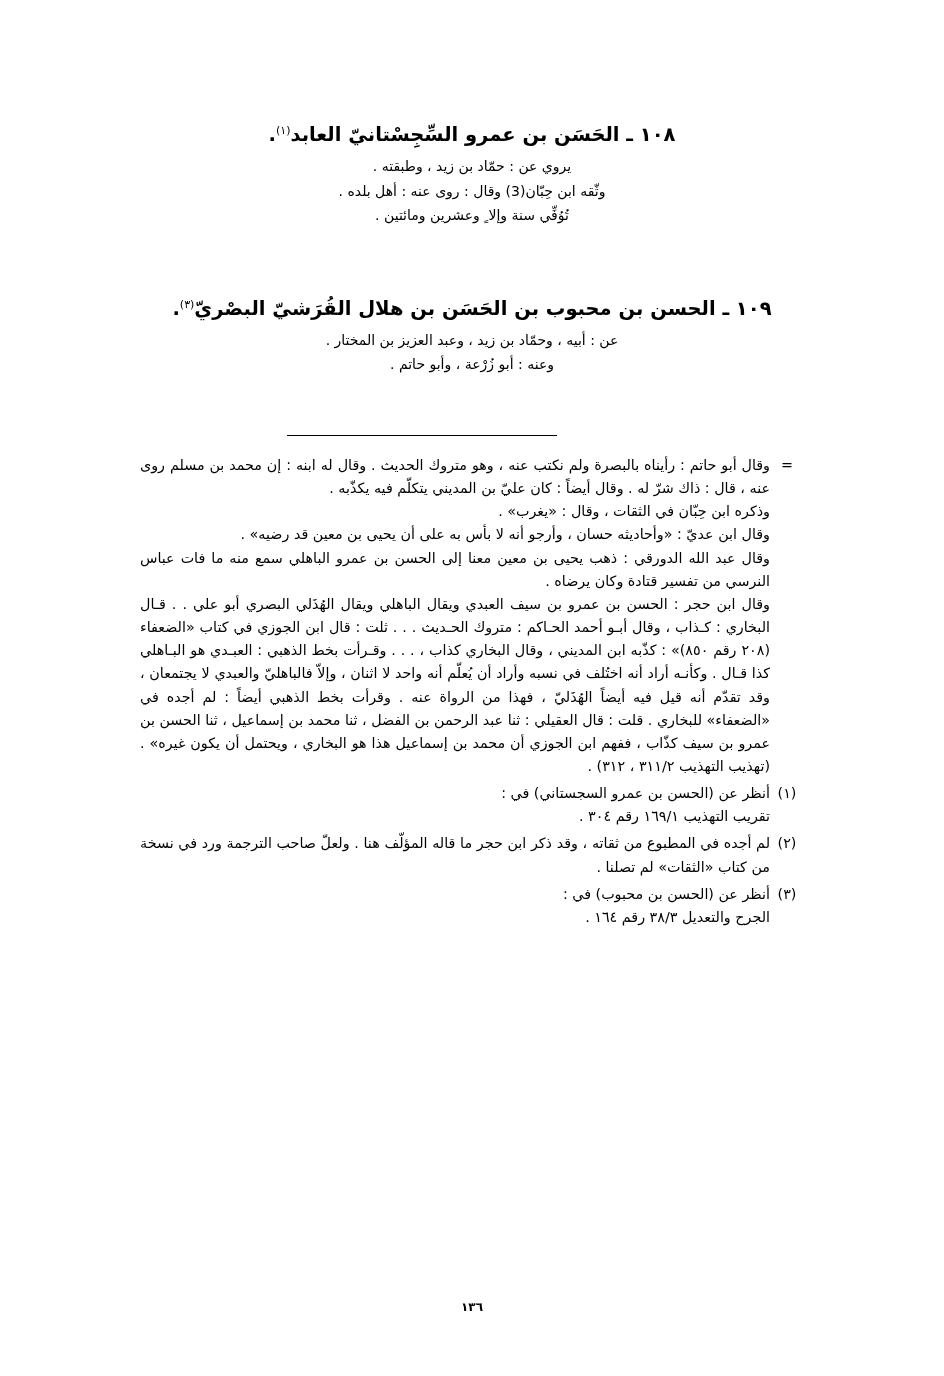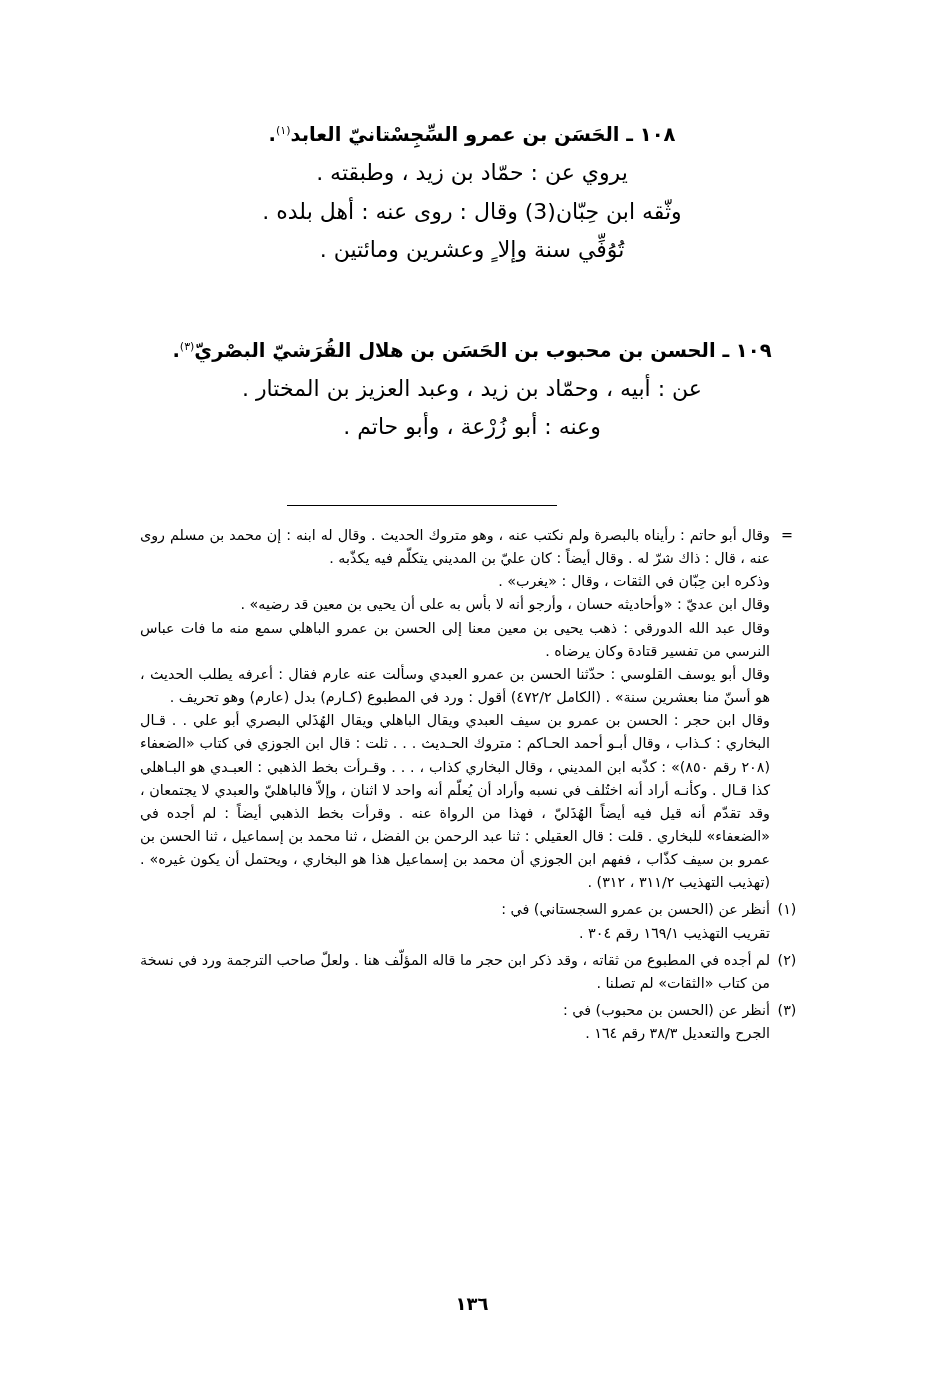--- a/index.html
+++ b/index.html
@@ -36,21 +36,21 @@
     text-align: center;
     letter-spacing: 0;
     margin-bottom: 4px;
   }
   .entry-head .sup {
     font-size: 11px;
     font-weight: normal;
     vertical-align: super;
   }
   .entry-line {
-    font-size: 22px;
+    font-size: 14px;
     line-height: 1.75;
     text-align: center;
   }
   .entry-1 .entry-line { text-align: center; }
 
   .gap-lg { height: 40px; }
 
   
   .fn-rule-wrap {
     margin-top: 44px;
@@ -100,21 +100,21 @@
     margin-bottom: 4px;
   }
 
   
   .page-number {
     position: absolute;
     bottom: 62px;
     left: 0;
     width: 100%;
     text-align: center;
-    font-size: 18px;
+    font-size: 12px;
     font-weight: bold;
     letter-spacing: 1px;
   }
 </style>
 </head>
 <body>
 
 <div class="page">
 
   <div class="entry entry-1">
@@ -142,21 +142,20 @@
 
   <div class="footnotes">
 
     <div class="fn-block fn-group">
       <div class="fn-marker">=</div>
       <div class="fn-text">
         <p>وقال أبو حاتم : رأيناه بالبصرة ولم نكتب عنه ، وهو متروك الحديث . وقال له ابنه : إن محمد بن مسلم روى عنه ، قال : ذاك شرّ له . وقال أيضاً : كان عليّ بن المديني يتكلّم فيه يكذّبه .</p>
         <p class="last">وذكره ابن حِبّان في الثقات ، وقال : «يغرب» .</p>
         <p class="last">وقال ابن عديّ : «وأحاديثه حسان ، وأرجو أنه لا بأس به على أن يحيى بن معين قد رضيه» .</p>
         <p>وقال عبد الله الدورقي : ذهب يحيى بن معين معنا إلى الحسن بن عمرو الباهلي سمع منه ما فات عباس النرسي من تفسير قتادة وكان يرضاه .</p>
-        <p>وقال أبو يوسف القلوسي : حدّثنا الحسن بن عمرو العبدي وسألت عنه عارم فقال : أعرفه يطلب الحديث ، هو أسنّ منا بعشرين سنة» . (الكامل ٤٧٢/٢) أقول : ورد في المطبوع (كـارم) بدل (عارم) وهو تحريف .</p>
         <p>وقال ابن حجر : الحسن بن عمرو بن سيف العبدي ويقال الباهلي ويقال الهُذَلي البصري أبو علي . . قـال البخاري : كـذاب ، وقال أبـو أحمد الحـاكم : متروك الحـديث . . . ثلت : قال ابن الجوزي في كتاب «الضعفاء (٢٠٨ رقم ٨٥٠)» : كذّبه ابن المديني ، وقال البخاري كذاب ، . . . وقـرأت بخط الذهبي : العبـدي هو البـاهلي كذا قـال . وكأنـه أراد أنه اختُلف في نسبه وأراد أن يُعلّم أنه واحد لا اثنان ، وإلاّ فالباهليّ والعبدي لا يجتمعان ، وقد تقدّم أنه قيل فيه أيضاً الهُذَليّ ، فهذا من الرواة عنه . وقرأت بخط الذهبي أيضاً : لم أجده في «الضعفاء» للبخاري . قلت : قال العقيلي : ثنا عبد الرحمن بن الفضل ، ثنا محمد بن إسماعيل ، ثنا الحسن بن عمرو بن سيف كذّاب ، ففهم ابن الجوزي أن محمد بن إسماعيل هذا هو البخاري ، ويحتمل أن يكون غيره» . (تهذيب التهذيب ٣١١/٢ ، ٣١٢) .</p>
       </div>
     </div>
 
     <div class="fn-block fn-group">
       <div class="fn-marker">(١)</div>
       <div class="fn-text">
         <p class="last">أنظر عن (الحسن بن عمرو السجستاني) في :</p>
         <p class="last">تقريب التهذيب ١٦٩/١ رقم ٣٠٤ .</p>
       </div>

